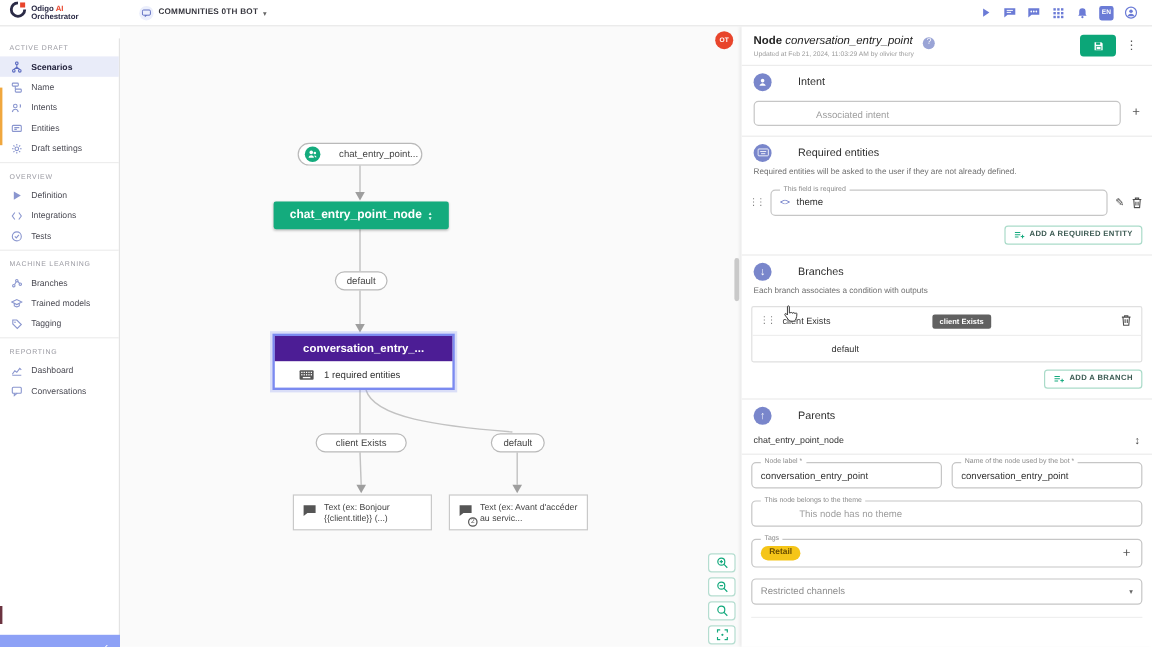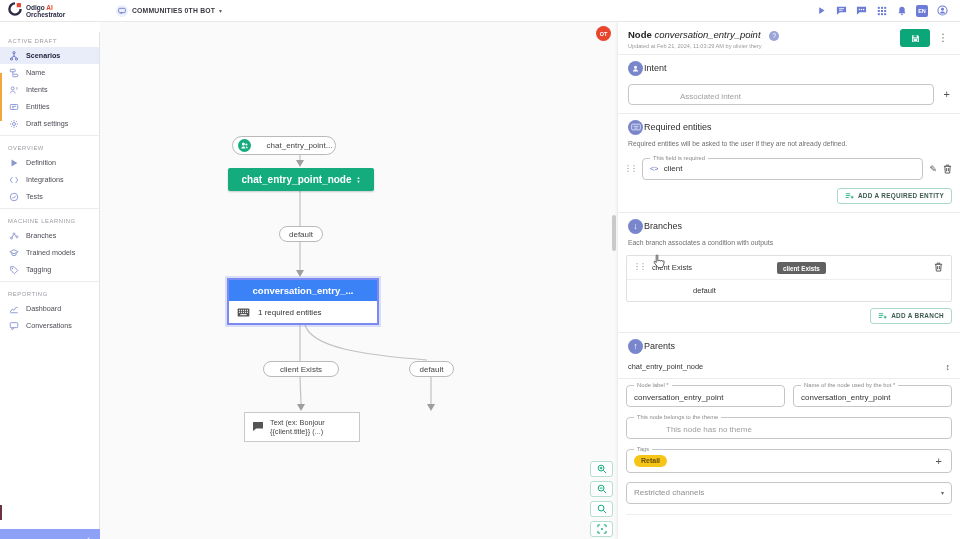--- a/index.html
+++ b/index.html
@@ -38,33 +38,33 @@
     display:flex; align-items:center; justify-content:flex-end; padding-right:10px; color:#fff;
     font-size:9px; cursor:pointer; }
   .edge-strip-top { position:absolute; left:0; top:73px; width:2px; height:48px; background:#f0a73e; z-index:25;}
   .edge-strip-bottom { position:absolute; left:0; top:505px; width:2px; height:15px; background:#6b3340; z-index:25;}
 
   
   #canvas { position:absolute; left:100px; top:22px; width:518px; height:517px; background:#fafafa; }
   #edges { position:absolute; left:0; top:0; }
   .pill { position:absolute; background:#fff; border:1px solid #b9b9b9; border-radius:9px;
     display:flex; align-items:center; justify-content:center; font-size:8px; color:#444; cursor:pointer; }
-  .n-entry-pill { left:132px; top:97px; width:104px; height:19px; gap:16px; border-radius:10px; padding-left:2px;margin-top:17px;}
+  .n-entry-pill { left:148px; top:97px; width:104px; height:19px; gap:16px; border-radius:10px; padding-left:2px;}
   .entry-pill-ic { width:13px; height:13px; border-radius:50%; background:#14ab7d; color:#fff;
     display:flex; align-items:center; justify-content:center; flex:none; }
   .n-entry-node { left:128px; top:146px; width:146px; height:23px; background:#14ab7d; border-radius:2px;
     display:flex; align-items:center; justify-content:center; gap:5px; color:#fff; font-weight:bold;
     font-size:10px; cursor:pointer; box-shadow:0 1px 2px rgba(0,0,0,.2); }
   .sorticon { display:flex; flex-direction:column; font-size:4px; line-height:4px; color:#eafff7; }
   .n-default1 { left:179px; top:204px; width:44px; height:16px; }
   .n-selected { left:127px; top:256px; width:152px; height:47px; background:#fff;
     border:2px solid #7b8af0; box-shadow:0 0 0 2px rgba(123,138,240,.25); cursor:pointer; }
-  .n-selected-head { height:21px; background:#3b82f6; color:#fff; font-weight:bold; font-size:9.5px;
+  .n-selected-head { height:21px; background:#4c1d95; color:#fff; font-weight:bold; font-size:9.5px;
     display:flex; align-items:center; justify-content:center; }
-  .n-selected-body { height:22px; display:flex; align-items:center; gap:8px; padding-left:8px;
+  .n-selected-body { height:22px; display:flex; align-items:center; gap:8px; padding-left:20px;
     font-size:8px; color:#333; }
   .n-client-pill { left:163px; top:339px; width:76px; height:16px; }
   .n-default2 { left:309px; top:339px; width:45px; height:16px; }
   .leaf { position:absolute; width:116px; height:30px; background:#fff; border:1px solid #c9c9c9;
     display:flex; align-items:center; gap:6px; padding:2px 4px 2px 7px; cursor:pointer; }
   .n-leaf-left { left:144px; top:390px; }
   .n-leaf-right { left:274px; top:390px; }
   .leaf-txt { font-size:7.3px; color:#444; line-height:9px; }
   .bubble-wrap { position:relative; flex:none; }
   .badge2 { position:absolute; right:-4px; bottom:-3px; width:8px; height:8px; border:1px solid #555;
@@ -85,21 +85,21 @@
   .p-header { display:flex; align-items:flex-start; padding:7px 8px 5px 10px; }
   .p-title { font-size:9.5px; color:#222; }
   .p-title .nm { font-style:italic; }
   .p-sub { font-size:5.6px; color:#9a9a9a; margin-top:2px; }
   .help-ic { width:10px; height:10px; border-radius:50%; background:#9aa4d6; color:#fff; font-size:7px;
     display:inline-flex; align-items:center; justify-content:center; margin-left:6px; cursor:pointer; }
   .save-btn { margin-left:auto; width:30px; height:18px; background:#0ca678; border-radius:3px;
     display:flex; align-items:center; justify-content:center; cursor:pointer; }
   .kebab { font-size:10px; color:#555; padding:3px 4px 0 8px; cursor:pointer; }
   .hr { border-top:1px solid #ececec; }
-  .sec-title { display:flex; align-items:center; gap:1px; padding:6px 10px 4px 10px; }
+  .sec-title { display:flex; align-items:center; gap:22px; padding:6px 10px 4px 10px; }
   .sec-circle { width:15px; height:15px; border-radius:50%; background:#7986cb; color:#fff; flex:none;
     display:flex; align-items:center; justify-content:center; font-size:9px; }
   .sec-circle.ring { background:#fff; border:3.5px solid #7986cb; width:15px; height:15px; }
   .sec-name { font-size:9px; color:#2e2e2e; }
   .sec-desc { font-size:6.8px; color:#6f6f6f; padding:1px 10px 5px 10px; }
   .fld { position:relative; border:1px solid #c6c6c6; border-radius:4px; background:#fff; }
   .fld-label { position:absolute; top:-4px; left:7px; background:#fff; padding:0 3px; font-size:5.8px; color:#8a8a8a; }
   .fld input { border:none; outline:none; width:100%; height:100%; font-size:8px; color:#333;
     background:transparent; padding:0 7px; font-family:"Liberation Sans",sans-serif; }
   .fld input::placeholder { color:#9e9e9e; }
@@ -399,20 +399,29 @@
   </div>
 
   <div class="leaf n-leaf-left">
     <span class="bubble-wrap">
       <svg width="12" height="11" viewBox="0 0 12 11">
           <path d="M1 1h10v6.5H4.2L1 10z" fill="#555"></path>
         </svg>
     </span>
     <span class="leaf-txt">Text (ex: Bonjour {{client.title}} (...)</span>
   </div>
+  <div class="leaf n-leaf-right">
+    <span class="bubble-wrap">
+      <svg width="12" height="11" viewBox="0 0 12 11">
+          <path d="M1 1h10v6.5H4.2L1 10z" fill="#555"></path>
+        </svg>
+      <span class="badge2">2</span>
+    </span>
+    <span class="leaf-txt">Text (ex: Avant d'accéder au servic...</span>
+  </div>
 
   <div class="zoom-stack">
     <span class="zoom-btn">
       <svg width="10" height="10" viewBox="0 0 11 11" fill="none" stroke="currentColor" stroke-width="1.1">
           <circle cx="4.5" cy="4.5" r="3.2"></circle>
           <path d="M7 7l3 3M4.5 3v3M3 4.5h3"></path>
         </svg>
     </span>
     <span class="zoom-btn">
       <svg width="10" height="10" viewBox="0 0 11 11" fill="none" stroke="currentColor" stroke-width="1.1">
@@ -484,21 +493,21 @@
         </svg>
     </span>
     <span class="sec-name">Required entities</span>
   </div>
   <div class="sec-desc">Required entities will be asked to the user if they are not already defined.</div>
   <div class="entity-row">
     <span class="drag">⋮⋮</span>
     <div class="fld entity-fld">
       <span class="fld-label">This field is required</span>
       <span class="code-ic">&lt;&gt;</span>
-      <span class="entity-val">client</span>
+      <span class="entity-val">theme</span>
     </div>
     <span class="row-ic" style="font-size:9px;">✎</span>
     <span class="row-ic">
       <svg width="9" height="10" viewBox="0 0 10 11" fill="none" stroke="currentColor" stroke-width="1">
           <path d="M1 2.5h8M3.5 2.5V1.2h3v1.3M2 2.5l.6 7.5h4.8l.6-7.5M4 4.5v3.5M6 4.5v3.5"></path>
         </svg>
     </span>
   </div>
   <div class="add-btn">
     <svg width="9" height="8" viewBox="0 0 12 10" fill="none" stroke="currentColor" stroke-width="1.1">

